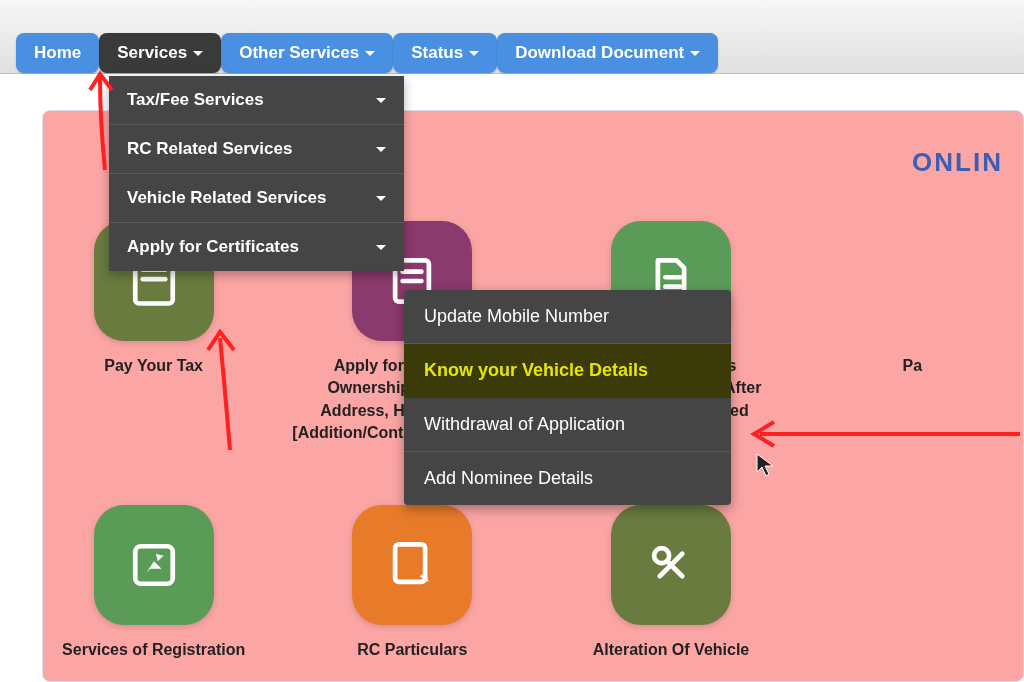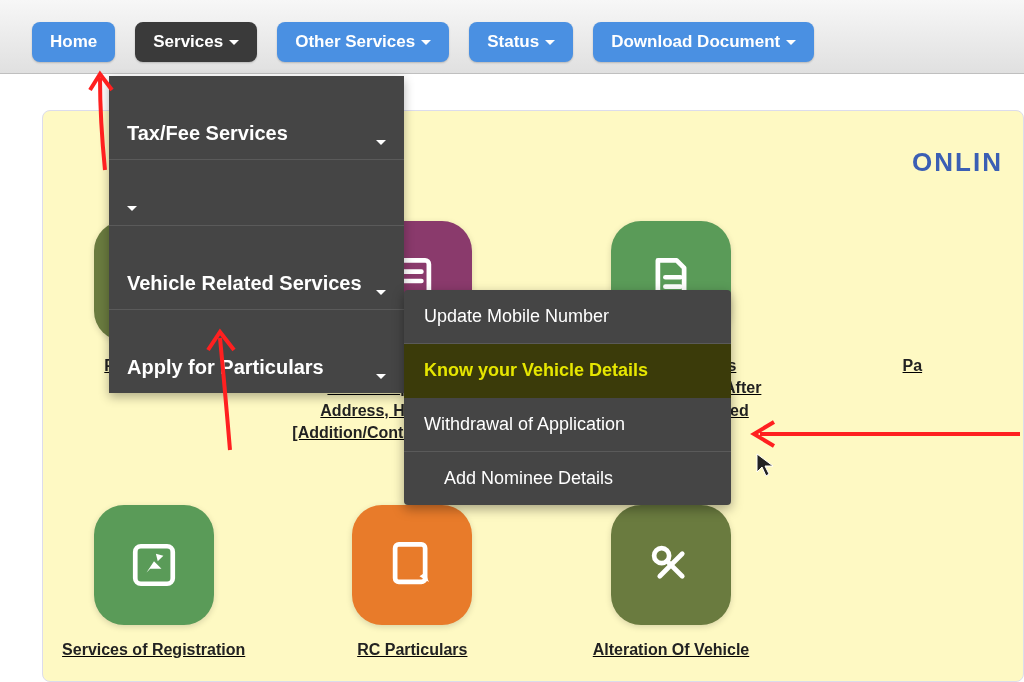--- a/index.html
+++ b/index.html
@@ -8,24 +8,24 @@
     background: #fff;
     width: 1024px;
     height: 682px;
     overflow: hidden;
     position: relative;
   }
   .navbar {
     background: linear-gradient(to bottom, #f7f7f7, #e0e0e0);
     border-bottom: 1px solid #bfbfbf;
     height: 74px;
-    padding: 22px 16px 0 32px;
-    display: flex;
-    gap: 20px;
-    align-items: flex-start;
+    padding: 22px 16px 0 16px;
+    display: flex;
+    gap: 0;
+    align-items: flex-end;
   }
   .nav-btn {
     background: #4a90e2;
     color: #fff;
     border: none;
     border-radius: 8px;
     padding: 10px 18px;
     font-size: 17px;
     font-weight: bold;
     cursor: pointer;
@@ -49,25 +49,24 @@
     background: #fff;
     padding: 20px 30px;
     height: calc(100% - 74px);
   }
   .panel {
     position: absolute;
     left: 42px;
     top: 36px;
     right: 0;
     bottom: 0;
-    background: #fef9c3;
+    background: #fca5a5;
     border: 1px solid #dcdcec;
     border-radius: 8px;
     padding: 30px 8px;
-    text-decoration: underline;
   }
   .panel-title {
     position: absolute;
     right: 20px;
     top: 36px;
     color: #3b5fb4;
     font-size: 26px;
     font-weight: bold;
     letter-spacing: 2px;
   }
@@ -111,29 +110,28 @@
     position: absolute;
     left: 109px;
     top: 76px;
     width: 295px;
     background: #454545;
     z-index: 100;
     box-shadow: 0 4px 10px rgba(0,0,0,0.3);
   }
   .dropdown1 .dd-item {
     color: #fff;
-    font-size: 20px;
+    font-size: 17px;
     font-weight: bold;
     padding: 14px 18px;
     border-bottom: 1px solid #5a5a5a;
     cursor: pointer;
     display: flex;
     justify-content: space-between;
-    align-items: flex-end;
-    margin-top: 32px;
+    align-items: center;
   }
   .dropdown1 .dd-item:last-child { border-bottom: none; }
 
   
   .dropdown2 {
     position: absolute;
     left: 404px;
     top: 290px;
     width: 327px;
     background: #454545;
@@ -141,21 +139,21 @@
     box-shadow: 0 4px 12px rgba(0,0,0,0.35);
     border-radius: 4px;
   }
   .dropdown2 .dd-item {
     color: #fff;
     font-size: 18px;
     padding: 16px 20px;
     border-bottom: 1px solid #5a5a5a;
     cursor: pointer;
   }
-  .dropdown2 .dd-item:last-child { border-bottom: none; margin-left: 20px; }
+  .dropdown2 .dd-item:last-child { border-bottom: none; }
   .dropdown2 .dd-item.highlight {
     color: #e6e600;
     background: #3b3b0a;
     border-bottom-color: #3b3b0a;
     font-weight: bold;
   }
 
   
   .arrow {
     position: absolute;
@@ -274,28 +272,29 @@
     </div>
   </div>
 </div>
 
 <div class="dropdown1">
   <div class="dd-item">
     <span>Tax/Fee Services</span>
     <span class="caret"></span>
   </div>
   <div class="dd-item">
+    <span>RC Related Services</span>
     <span class="caret"></span>
   </div>
   <div class="dd-item">
     <span>Vehicle Related Services</span>
     <span class="caret"></span>
   </div>
   <div class="dd-item">
-    <span>Apply for Particulars</span>
+    <span>Apply for Certificates</span>
     <span class="caret"></span>
   </div>
 </div>
 
 <div class="dropdown2">
   <div class="dd-item">
     <span>Update Mobile Number</span>
   </div>
   <div class="dd-item highlight">
     <span>Know your Vehicle Details</span>

